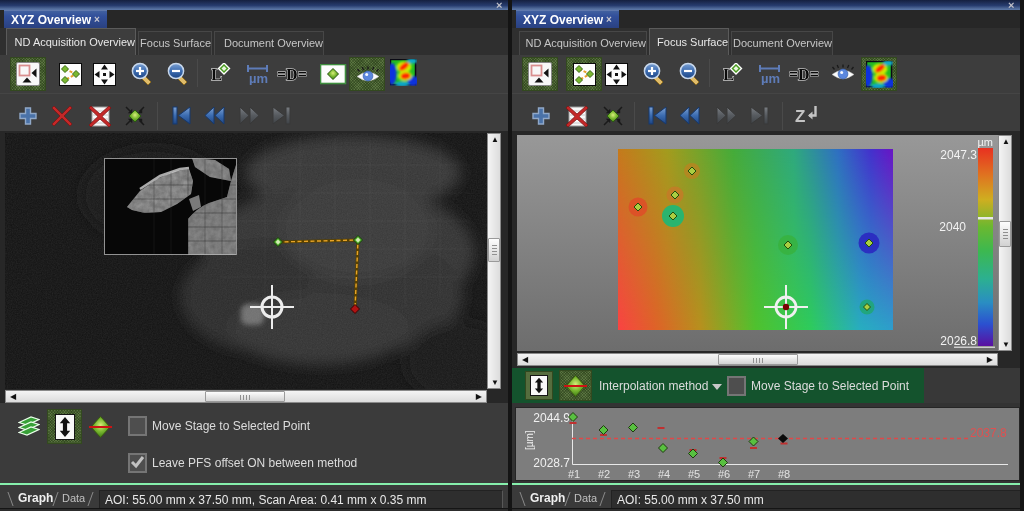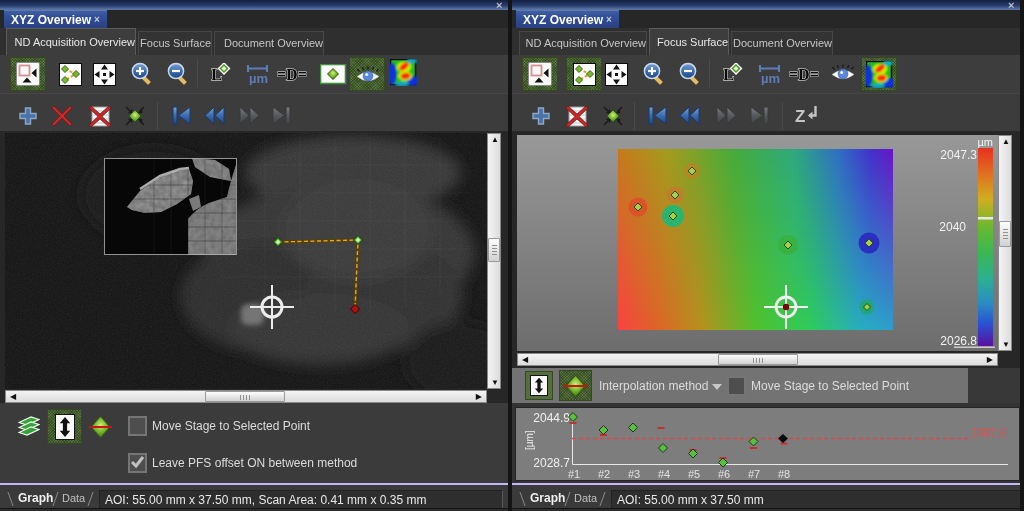--- a/index.html
+++ b/index.html
@@ -36,21 +36,21 @@
   .hsb { position:absolute; height:13px; background:linear-gradient(#f4f4f4,#dcdcdc); border:1px solid #8a8a8a; }
   .vsb { position:absolute; width:14px; background:linear-gradient(90deg,#f4f4f4,#dcdcdc); border:1px solid #8a8a8a; }
   .sbthumb { position:absolute; background:linear-gradient(#fdfdfd,#d2d2d2); border:1px solid #9a9a9a; border-radius:1px; }
   .grip3h { position:absolute; width:11px; height:5px;
     background:repeating-linear-gradient(90deg,#909090 0 1px,transparent 1px 3px); }
   .grip3v { position:absolute; width:5px; height:11px;
     background:repeating-linear-gradient(#909090 0 1px,transparent 1px 3px); }
   .sbarrow { position:absolute; font-size:8px; color:#111; }
   .ctl { position:absolute; color:#dcdcdc; font-size:12px; }
   .checkbox { position:absolute; width:19px; height:20px; background:#4e4e4e; border:2px solid #757575; }
-  .statusbar { position:absolute; left:0; top:483px; width:512px; height:25px; background:#3a3a3a; border-top:2px solid #c4b5fd; }
+  .statusbar { position:absolute; left:0; top:483px; width:512px; height:25px; background:#3a3a3a; border-top:2px solid #86efac; }
   .botedge { position:absolute; left:0; top:508px; width:512px; height:3px; background:#2c2c2c; border-top:1px solid #151515; }
   .redge { position:absolute; top:0; left:508px; width:4px; height:511px; background:#141414; }
   .aoifield { position:absolute; top:5px; height:20px; background:#2e2e2e;
     border-top:1px solid #222; border-left:1px solid #222; border-bottom:1px solid #585858; border-right:1px solid #585858;
     color:#e8e8e8; font-size:12px; line-height:18px; padding-left:5px; white-space:nowrap; }
   .gtab { position:absolute; font-size:12px; color:#c0c0c0; }
   .gtab.b { font-weight:bold; color:#f0f0f0; }
   .slant { position:absolute; width:1px; height:14px; background:#8a8a8a; transform:skewX(20deg); }
   .slant.r { transform:skewX(-20deg); }
 </style>
@@ -613,21 +613,21 @@
       </div>
 
       <div class="hsb" style="left:5px;top:222px;width:481px;">
         <div class="sbarrow" style="left:4px;top:1px;">◀</div>
         <div class="sbarrow" style="right:4px;top:1px;">▶</div>
         <div class="sbthumb" style="left:200px;top:0px;width:80px;height:11px;">
             <div class="grip3h" style="left:34px;top:3px;"></div>
           </div>
       </div>
     </div>
-    <div id="ctlR" class="abs" style="left:0;top:368px;width:456px;height:35px;background:#737373;">
+    <div id="ctlR" class="abs" style="left:0;top:368px;width:412px;height:35px;background:#14532d;">
       <div class="abs" style="left:13px;top:3px;width:28px;height:29px;background:#566d3e;border:1px solid #33491f;">
         <div class="abs" style="left:4px;top:3px;width:18px;height:21px;background:#f8f8f8;border:1px solid #151515;">
           <svg class="icon" style="left:0px;top:0px;" width="16" height="19" viewBox="0 0 17 23">
               <use href="#ic-updown"></use>
             </svg>
         </div>
       </div>
       <div class="tbtn sel" style="left:47px;top:2px;width:33px;height:31px;">
         <svg class="icon" style="left:4px;top:4px;" width="23" height="22">
             <use href="#ic-pfs"></use>

